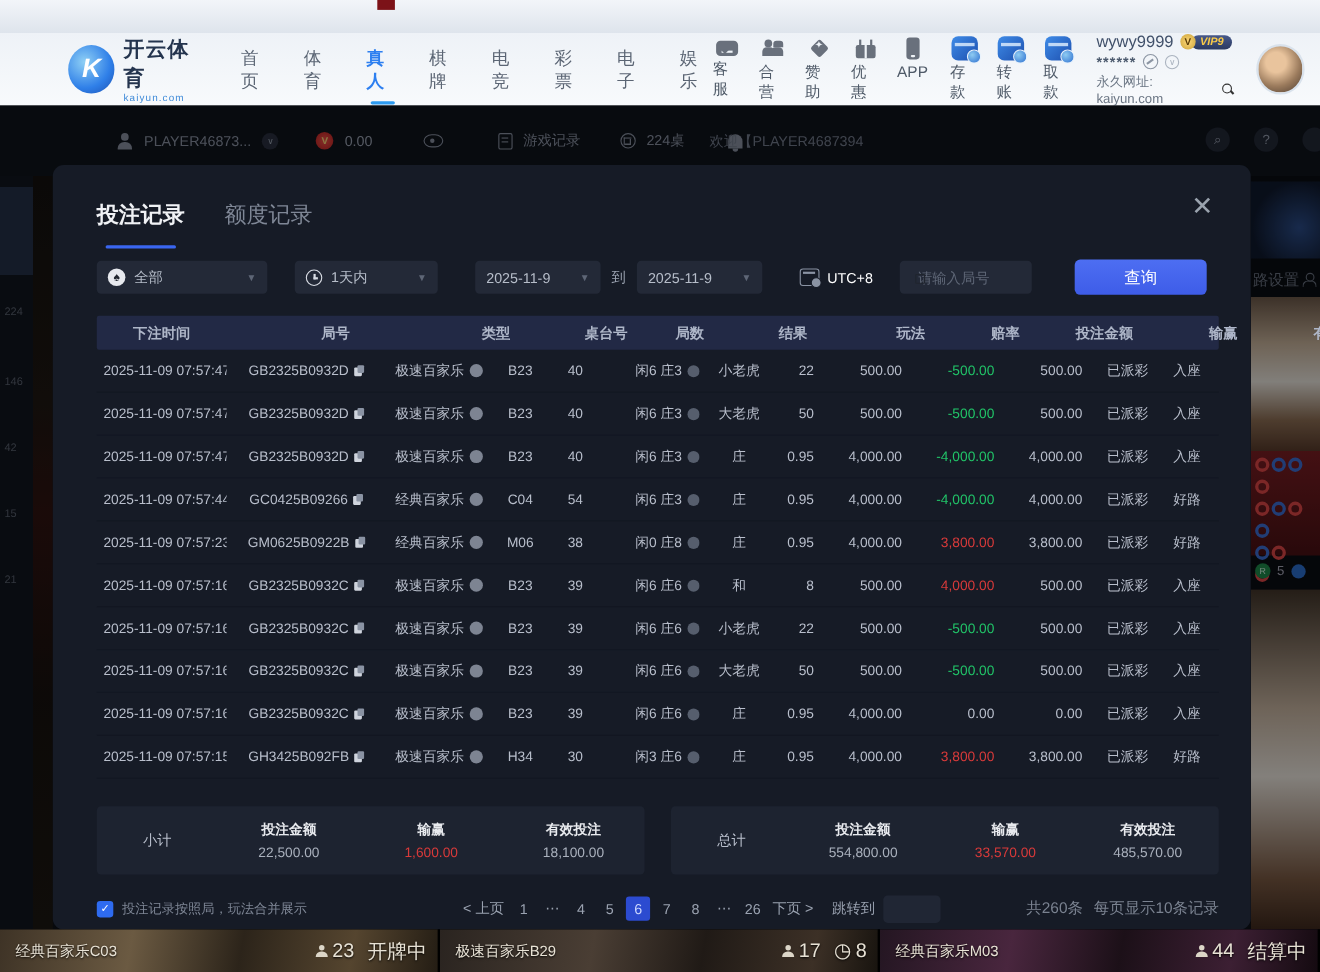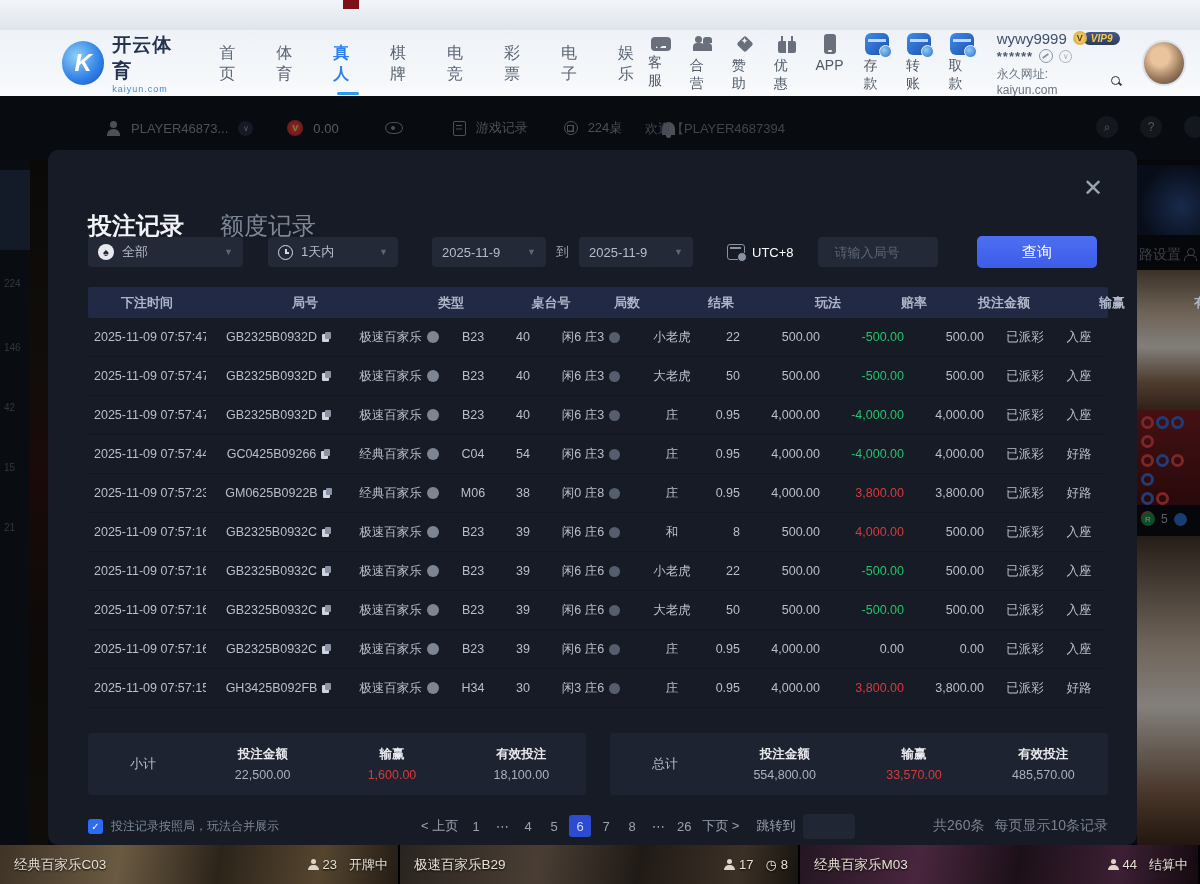--- a/index.html
+++ b/index.html
@@ -132,21 +132,21 @@
   .rs-video3 { position:absolute; left:0; top:376px; width:63px; height:309px;
     background:linear-gradient(#3a3028, #baa astronomical 0, #baa 0); background:linear-gradient(#43362b, #c9b6a2 35%, #efe9e1 55%, #7c5b44 85%, #402a1e);}
 
   
   .dim { position:absolute; left:0; top:96px; width:1200px; height:749px; background:rgba(0,0,0,.45); }
 
   
   .modal { position:absolute; left:48px; top:150px; width:1089px; height:695px; background:#161b26; border-radius:10px; }
   .modal-close { position:absolute; right:34px; top:26px; font-size:24px; color:#9aa3ae; cursor:pointer; line-height:1;}
   .tabs { position:absolute; left:40px; top:32px; display:flex; gap:36px; }
-  .tab { font-size:24px; color:#7f8796; cursor:pointer; padding-bottom:3px; position:relative;margin-top:28px;}
+  .tab { font-size:20px; color:#7f8796; cursor:pointer; padding-bottom:17px; position:relative;}
   .tab.active { color:#f0f2f5; font-weight:bold; }
   .tab.active::after{ content:""; position:absolute; left:8px; right:8px; bottom:0; height:3px; border-radius:2px; background:#3a66f0;}
 
   .filters { position:absolute; left:40px; top:87px; width:1009px; height:30px; display:flex; align-items:center; }
   .f-select { height:30px; background:#232937; border-radius:4px; display:flex; align-items:center; padding:0 10px;
     color:#b6bdc9; font-size:13px; cursor:pointer; }
   .f-caret { margin-left:auto; color:#5e6676; font-size:9px; }
   .chip-ico { width:16px; height:16px; border-radius:50%; background:#e7e9ee; color:#20252e; font-size:11px; line-height:16px;
     text-align:center; margin-right:8px; }
   .clock-ico { width:15px; height:15px; border:1.5px solid #d8dce4; border-radius:50%; position:relative; margin-right:8px;}
@@ -175,21 +175,21 @@
   .cell { text-align:center; color:#b9bfcc; font-size:12.5px; white-space:nowrap; overflow:hidden;}
   .cell.left { text-align:left; padding-left:6px; }
   .cell.right { text-align:right; padding-right:16px; }
   .tbody .trow { border-bottom:1px solid #121722; }
   .id-cell { display:flex; align-items:center; justify-content:center; gap:5px; }
   .copy-ico { width:10px; height:11px; position:relative; flex:0 0 auto;}
   .copy-ico::before{ content:""; position:absolute; left:0; top:2px; width:7px; height:8px; background:#cfd4dd; border-radius:1px;}
   .copy-ico::after{ content:""; position:absolute; left:3px; top:0; width:6px; height:7px; background:#8a93a3; border-radius:1px;}
   .type-cell { display:flex; align-items:center; justify-content:center; gap:5px; }
   .gray-dot { width:12px; height:12px; border-radius:50%; background:#7d8492; flex:0 0 auto;}
-  .res-cell { display:flex; align-items:center; justify-content:center; gap:5px; }
+  .res-cell { display:flex; align-items:center; justify-content:flex-end; gap:5px; }
   .res-dot { width:11px; height:11px; border-radius:50%; background:#565e6d; flex:0 0 auto;}
   .wl-loss { color:#21c468; }
   .wl-win { color:#d83a3a; }
   .wl-neutral { color:#b9bfcc; }
 
   
   .summaries { position:absolute; left:40px; top:583px; width:1020px; display:flex; gap:24px; }
   .sum-panel { flex:1; height:62px; background:#1d2330; border-radius:4px; display:flex; align-items:center; }
   .sum-label { width:110px; text-align:center; color:#b9bfcc; font-size:13px; }
   .sum-col { flex:1; display:flex; flex-direction:column; align-items:center; gap:5px; }
@@ -209,21 +209,21 @@
   .pg.nav-txt { min-width:auto; }
   .jump { display:flex; align-items:center; gap:8px; margin-left:10px; color:#9aa2b0; font-size:13px; }
   .jump-box { width:52px; height:25px; background:#202634; border-radius:4px; border:none; outline:none; color:#c6cad3;
     text-align:center; font-family:"Liberation Sans","DejaVu Sans",sans-serif;}
   .count-note { margin-left:auto; color:#7a8290; font-size:14px; display:flex; gap:10px; }
 
   
   .bottom-bar { position:absolute; left:0; top:845px; width:1200px; height:39px; display:flex; background:#000; }
   .tile { position:relative; flex:1; overflow:hidden; display:flex; align-items:center; border-right:2px solid #000; }
   .tile .t-name { color:#e8e2d5; font-size:13.5px; margin-left:14px; text-shadow:0 1px 2px #000; white-space:nowrap;}
-  .tile .t-right { margin-left:auto; margin-right:10px; display:flex; align-items:center; gap:12px; color:#e8e2d5; font-size:13px; text-shadow:0 1px 2px #000;}
+  .tile .t-right { margin-left:auto; margin-right:10px; display:flex; align-items:center; gap:12px; color:#e8e2d5; font-size:18px; text-shadow:0 1px 2px #000;}
   .t-person { width:11px; height:11px; position:relative; display:inline-block;}
   .t-person::before{ content:""; position:absolute; left:3px; top:0; width:5px; height:5px; border-radius:50%; background:#dcd6c8;}
   .t-person::after{ content:""; position:absolute; left:0; top:6px; width:11px; height:5px; border-radius:5px 5px 0 0; background:#dcd6c8;}
   .t-count { display:flex; align-items:center; gap:4px; }
   .bg1 { background:linear-gradient(100deg,#3e3326 0%, #6b5a42 30%, #2c241a 55%, #55452f 80%, #241d14); }
   .bg2 { background:linear-gradient(100deg,#2a2420 0%, #4a3e34 35%, #201a16 60%, #3c3026 85%, #18140f); }
   .bg3 { background:linear-gradient(100deg,#241622 0%, #49263e 30%, #1c1018 55%, #3c1f33 80%, #140a10); }
   .bg4 { background:linear-gradient(100deg,#200f14 0%, #45202a 35%, #180a0e 60%, #38161e 85%, #10070a); }
 </style>
 </head>

